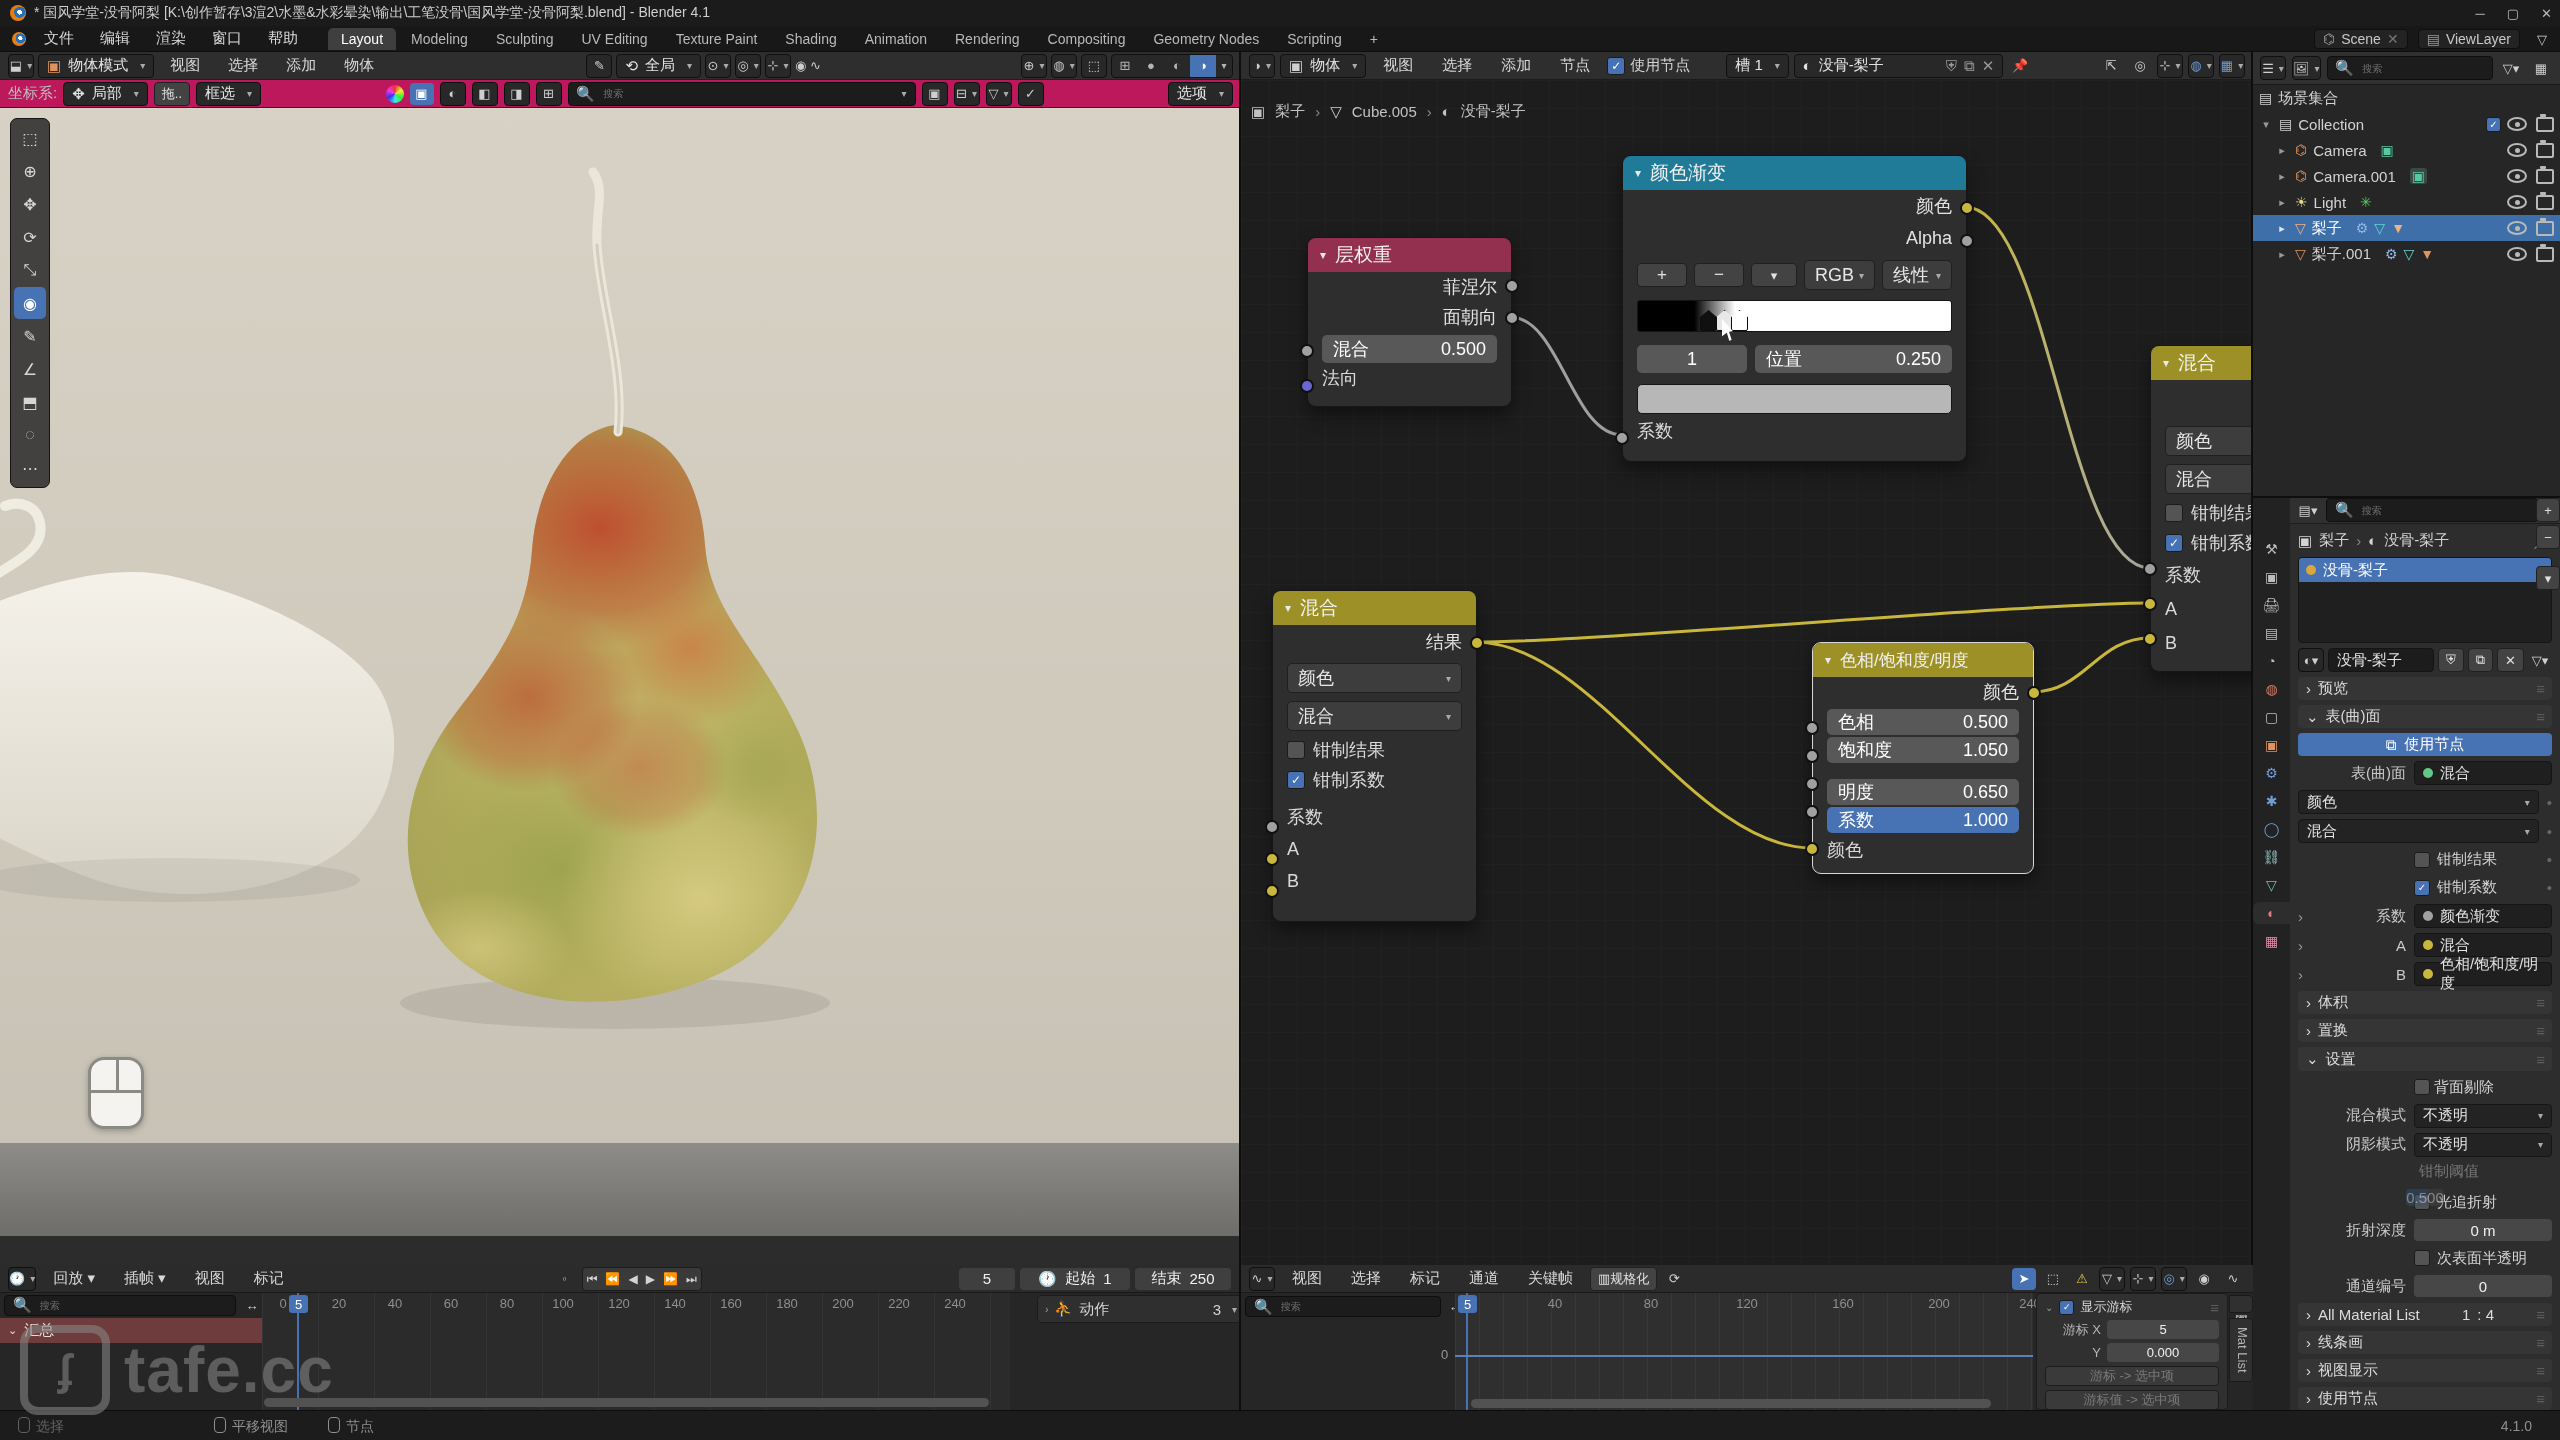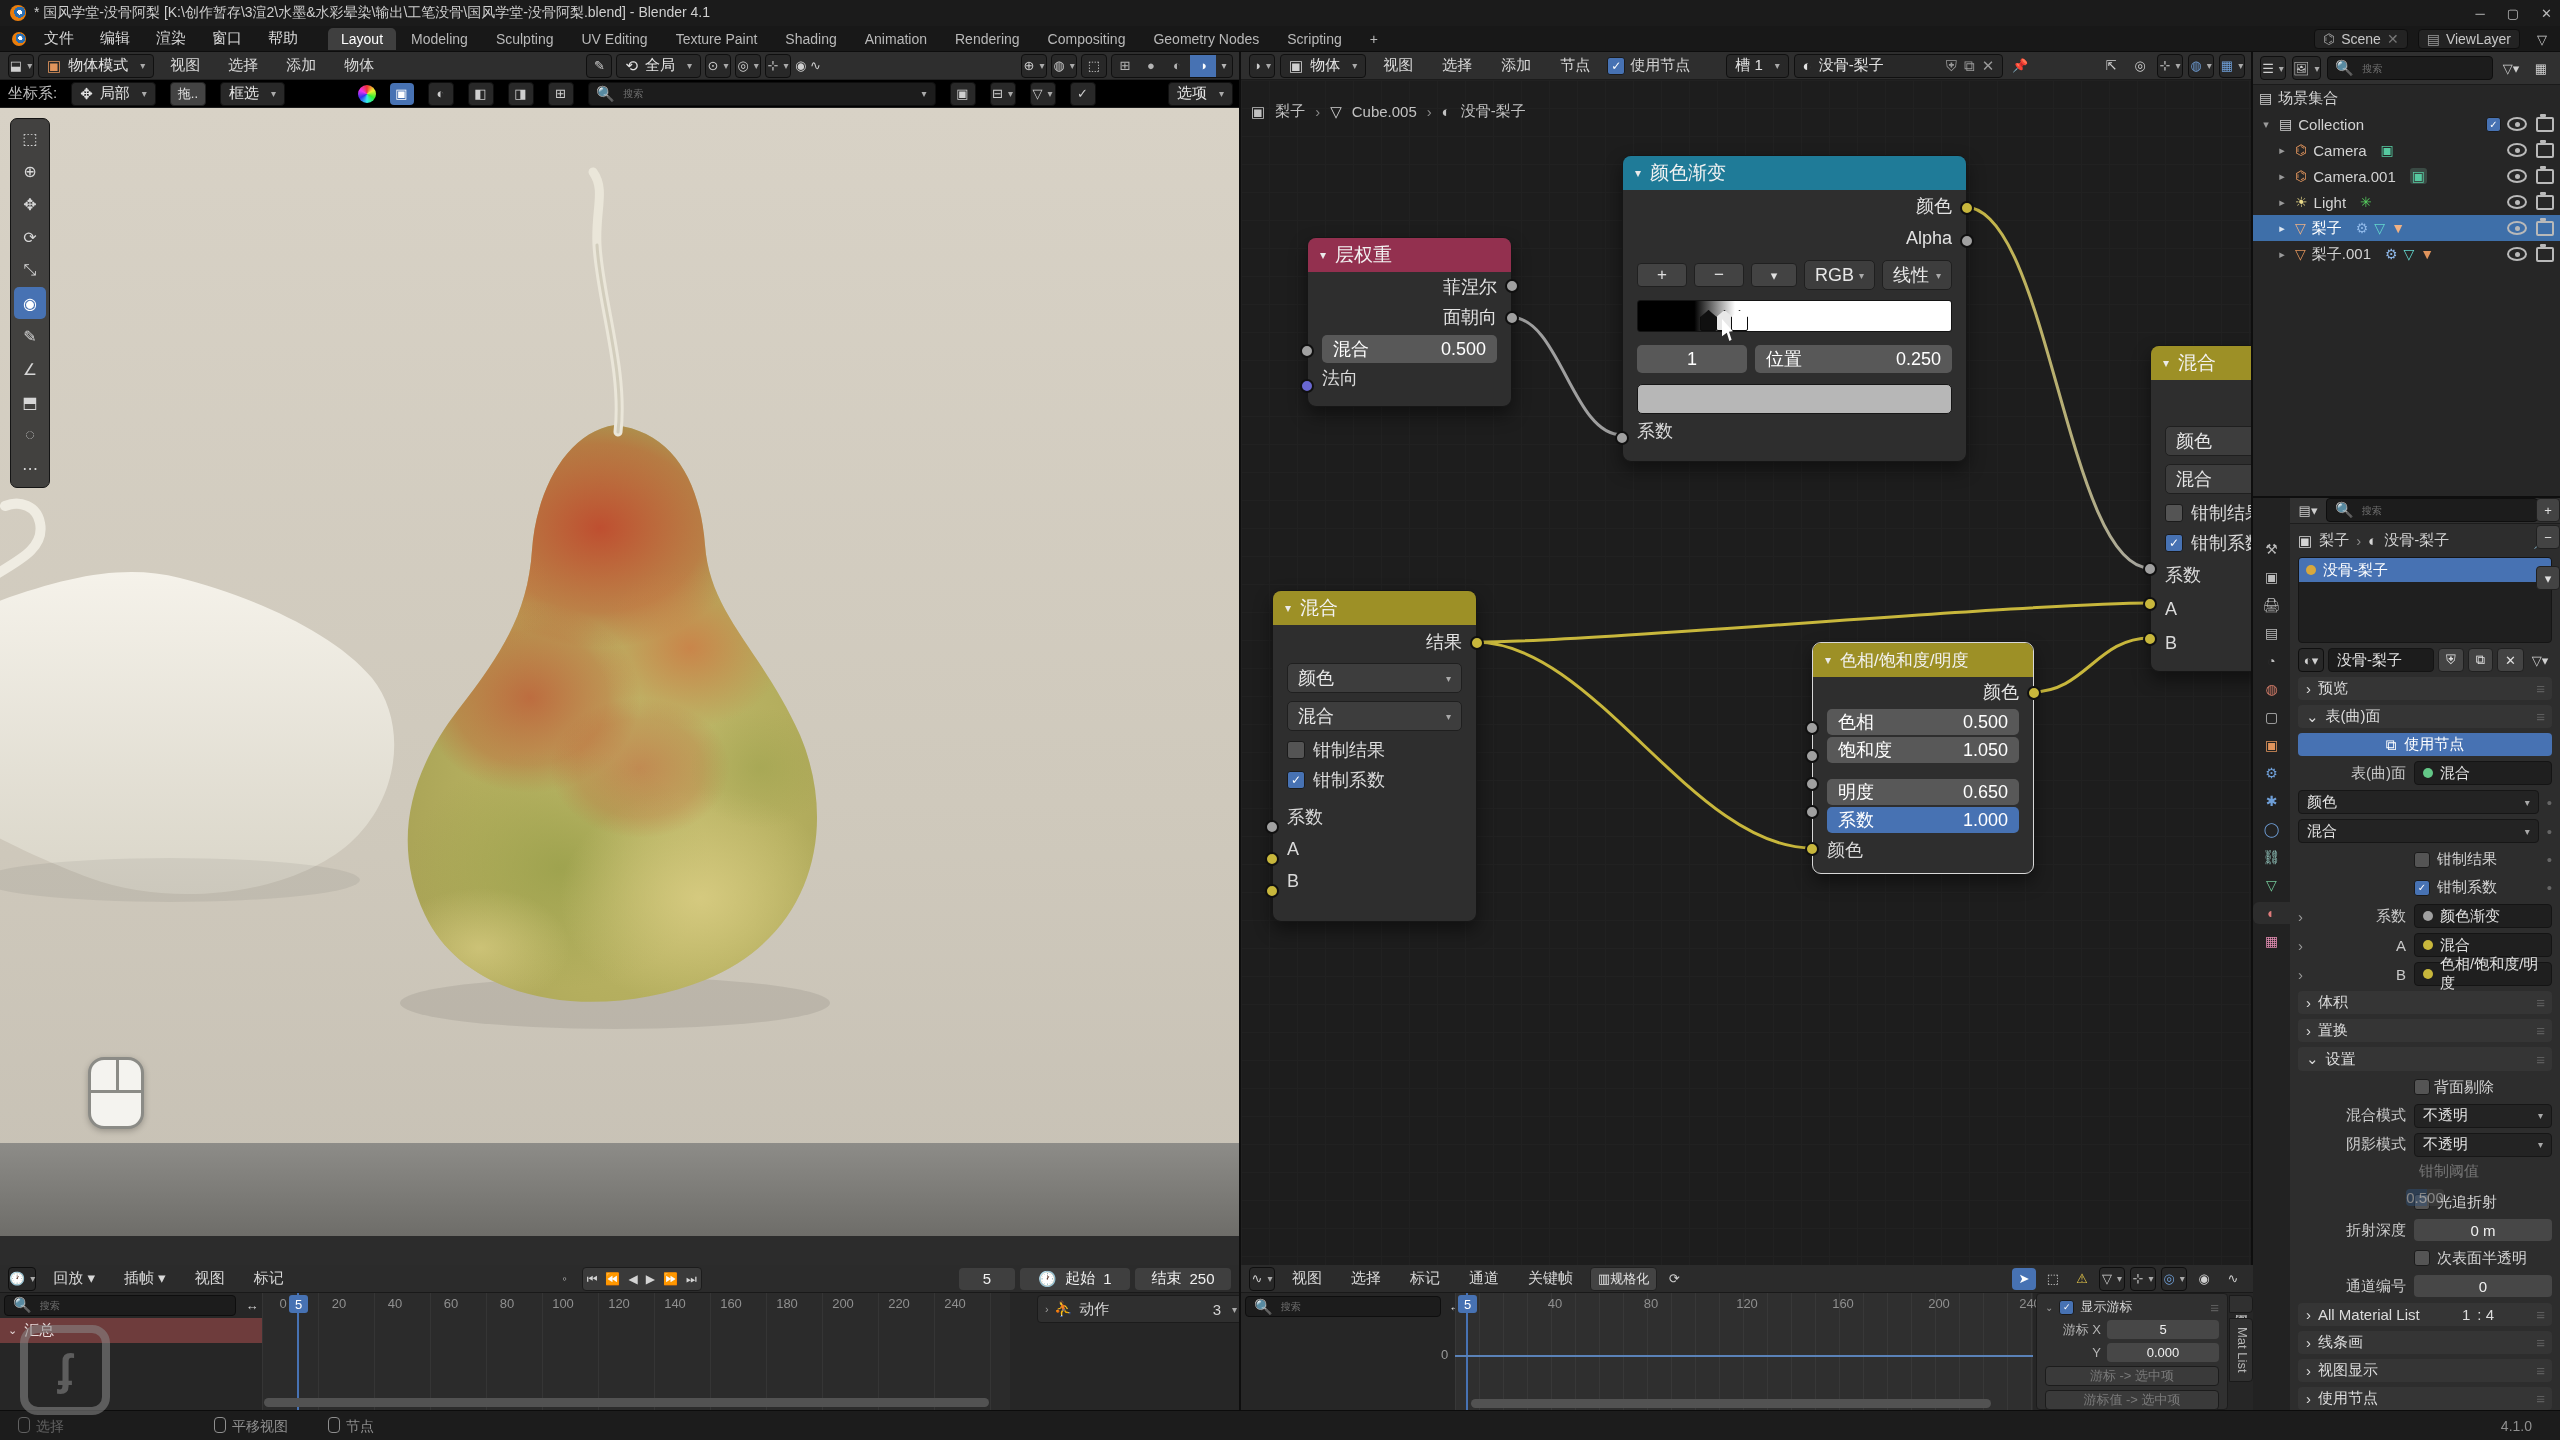--- a/index.html
+++ b/index.html
@@ -29,21 +29,21 @@
   .dd-arrow{font-size:10px;color:#aaa;margin-left:5px;}
   .chk{width:16px;height:16px;border-radius:3px;background:#545454;border:1px solid #1b1b1b;display:inline-flex;align-items:center;justify-content:center;color:#fff;font-size:12px;flex:none;}
   .chk.on{background:#4772b3;}
   .searchbox{display:flex;align-items:center;gap:6px;background:#1c1c1c;border:1px solid #0e0e0e;border-radius:4px;color:#7c7c7c;padding:0 8px;height:22px;}
   .searchbox input{background:transparent;border:none;outline:none;color:#cfcfcf;font-size:10px;width:100%;font-family:Liberation Serif, serif;}
   .searchbox input::placeholder{color:#6f6f6f;}
 
   
   .vp{left:0;top:52px;width:1241px;height:1213px;background:#28282a;border-right:2px solid #0e0e0e;box-sizing:border-box;overflow:hidden;}
   .vp-h1{left:0;top:0;width:1241px;height:28px;background:#2e2e2e;border-bottom:1px solid #202020;display:flex;align-items:center;gap:4px;padding:0 8px;box-sizing:border-box;}
-  .vp-h2{left:0;top:28px;width:1241px;height:28px;background:#000000;border-bottom:1px solid #1d1d1d;display:flex;align-items:center;gap:14px;padding:0 8px;box-sizing:border-box;}
+  .vp-h2{left:0;top:28px;width:1241px;height:28px;background:#be185d;border-bottom:1px solid #1d1d1d;display:flex;align-items:center;gap:6px;padding:0 8px;box-sizing:border-box;}
   .mode-dd{display:flex;align-items:center;gap:7px;background:#282828;border:1px solid #101010;border-radius:4px;height:22px;padding:0 8px;color:#e3e3e3;}
   .shade-group{display:flex;background:#282828;border:1px solid #101010;border-radius:4px;overflow:hidden;height:22px;}
   .shade-btn{width:26px;display:flex;align-items:center;justify-content:center;color:#b5b5b5;font-size:13px;}
   .shade-btn.active{background:#4772b3;color:#fff;}
   .vp-canvas{left:0;top:56px;width:1241px;height:1157px;overflow:hidden;}
   .vp-toolbar{left:10px;top:66px;width:38px;background:#2c2c2cde;border:1px solid #151515;border-radius:7px;display:flex;flex-direction:column;align-items:center;padding:3px 0;gap:1px;}
   .tool-btn{width:32px;height:32px;border-radius:5px;display:flex;align-items:center;justify-content:center;color:#d6d6d6;font-size:16px;}
   .tool-btn.active{background:#4772b3;color:#fff;}
   .mouse-glyph{left:88px;top:1005px;width:50px;height:66px;border:3px solid #8b8b86;border-radius:16px;background:#f4f3ef;box-shadow:0 2px 6px rgba(0,0,0,.25);}
   .mouse-glyph:before{content:"";position:absolute;left:50%;top:0;width:3px;height:45%;background:#8b8b86;}
@@ -1030,13 +1030,14 @@
 <div class="ab statusbar">
   <span style="margin-left:18px;opacity:.6;"><span class="mini-mouse"></span><span>选择</span></span>
   <span style="margin-left:150px;"><span class="mini-mouse"></span><span>平移视图</span></span>
   <span style="margin-left:40px;"><span class="mini-mouse"></span><span>节点</span></span>
   <span class="grow"></span>
   <span style="margin-right:28px;">4.1.0</span>
 </div>
 
 <div class="ab watermark">
   <span class="wm-logo">ʄ</span>
+  <span class="wm-text">tafe.cc</span>
 </div>
 
 </body></html>

